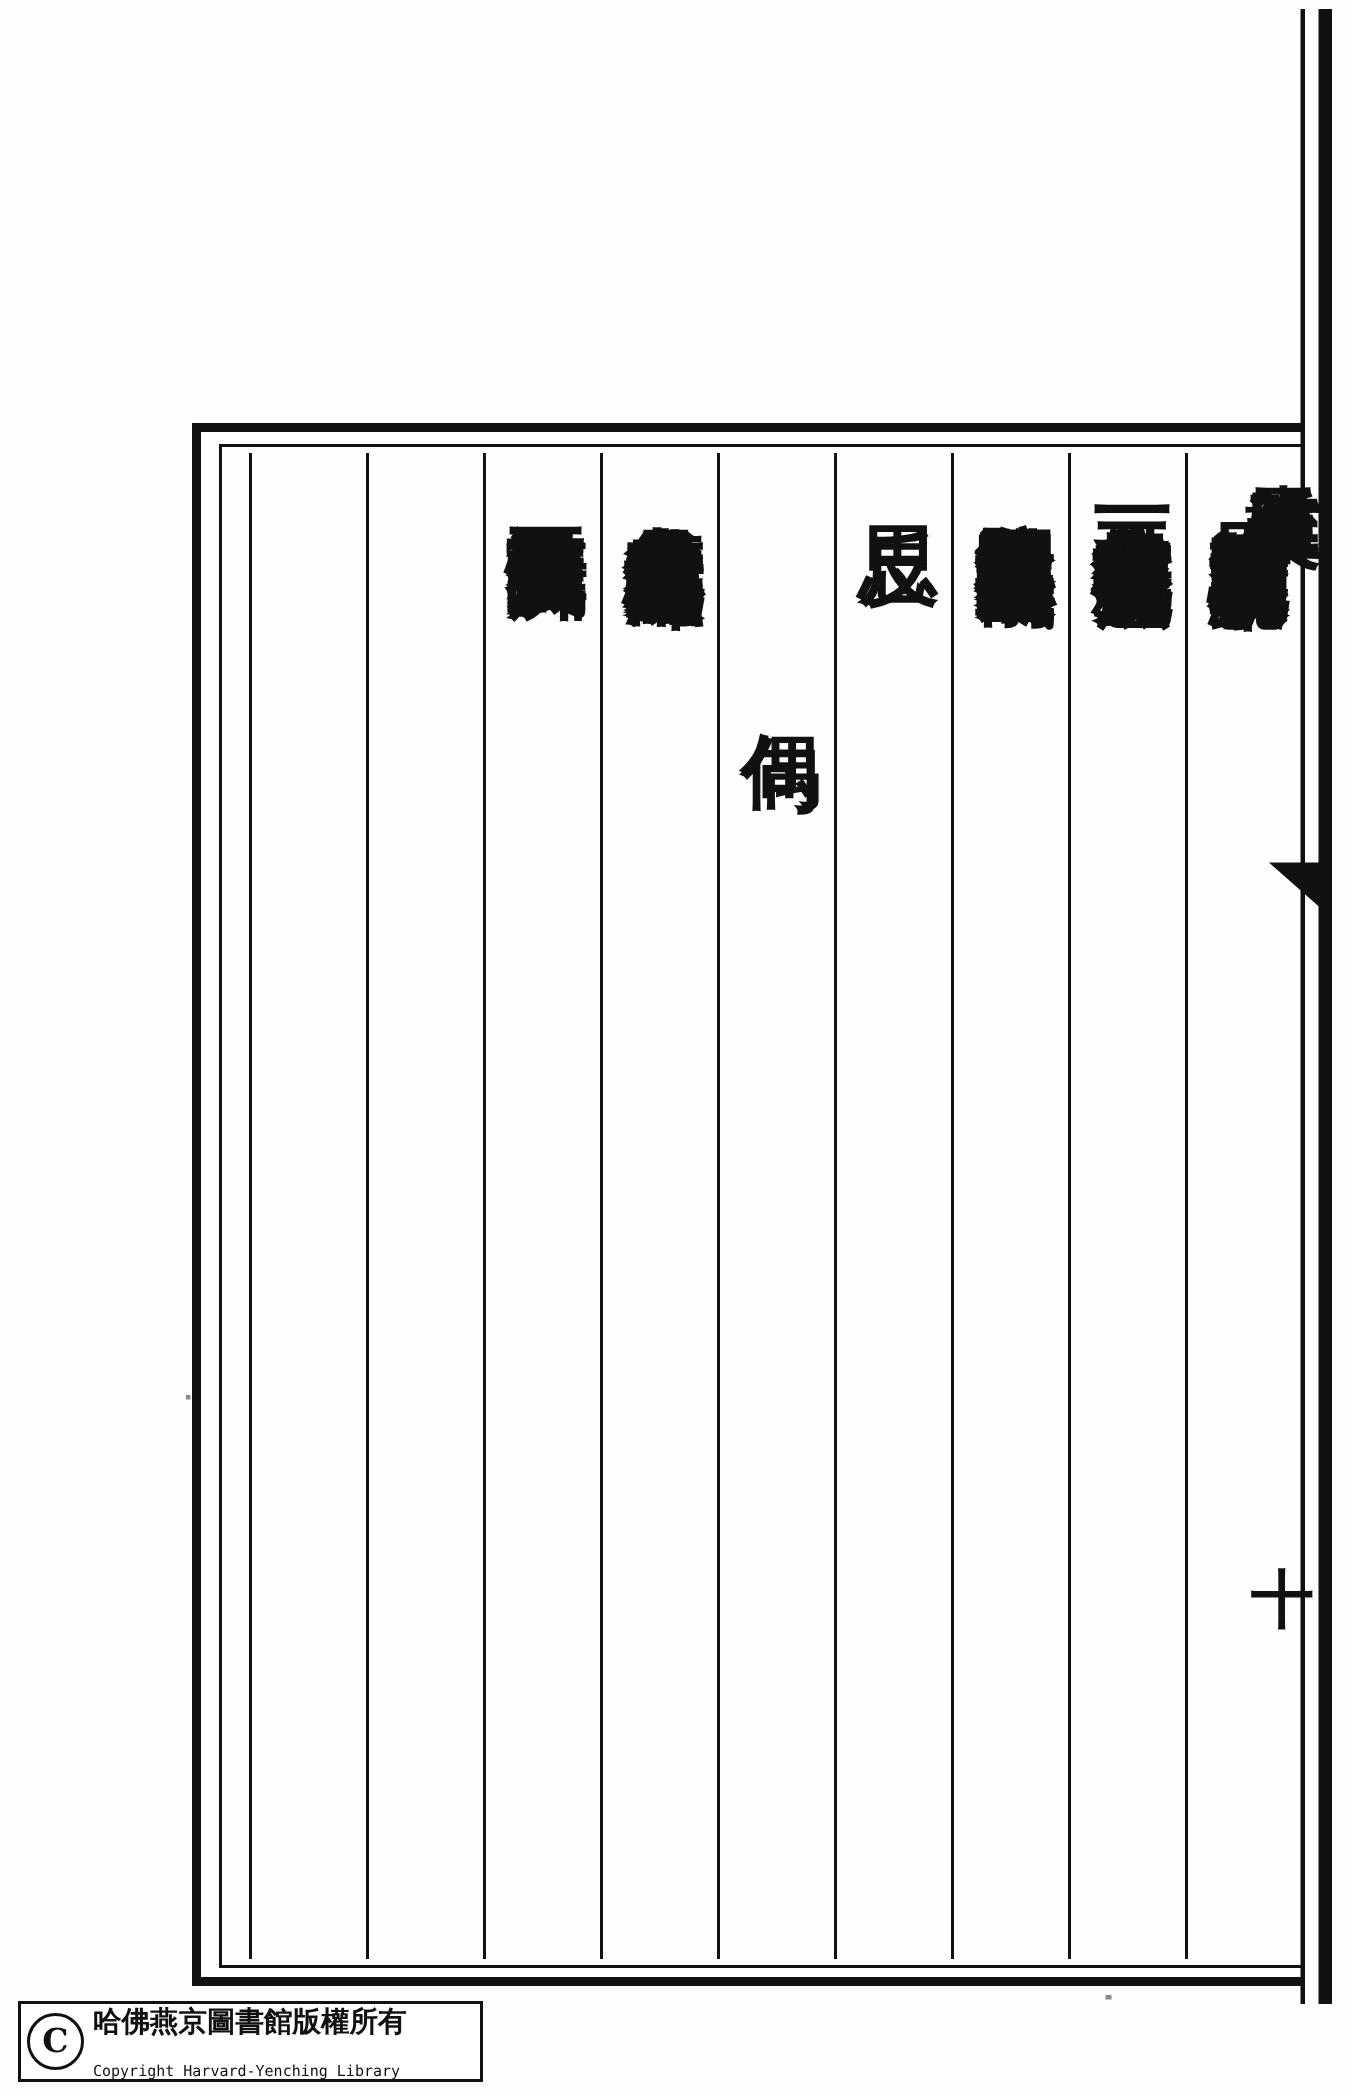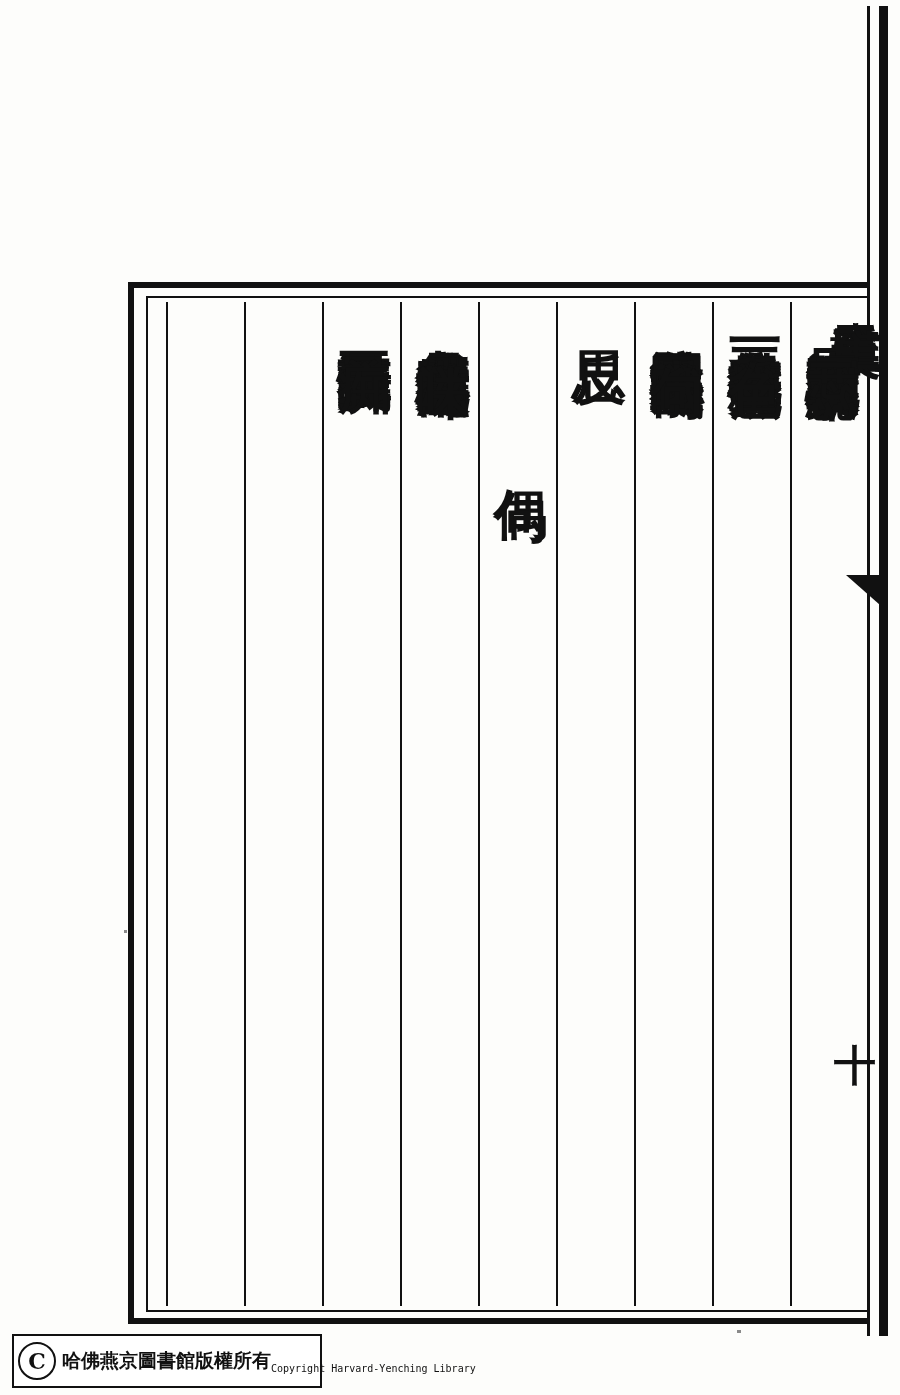--- a/index.html
+++ b/index.html
@@ -174,21 +174,21 @@
     justify-content: center;
     font-family: "DejaVu Serif", serif;
     font-size: 22px;
     font-weight: bold;
     color: #111;
     flex: 0 0 auto;
     margin-right: 6px;
   }
   #stamp-lines {
     display: flex;
-    flex-direction: row;
+    flex-direction: column;
     justify-content: center;
   }
   #stamp-cn {
     font-family: "DejaVu Serif", serif;
     font-size: 19px;
     font-weight: bold;
     color: #111;
     letter-spacing: 0px;
     white-space: nowrap;
   }

